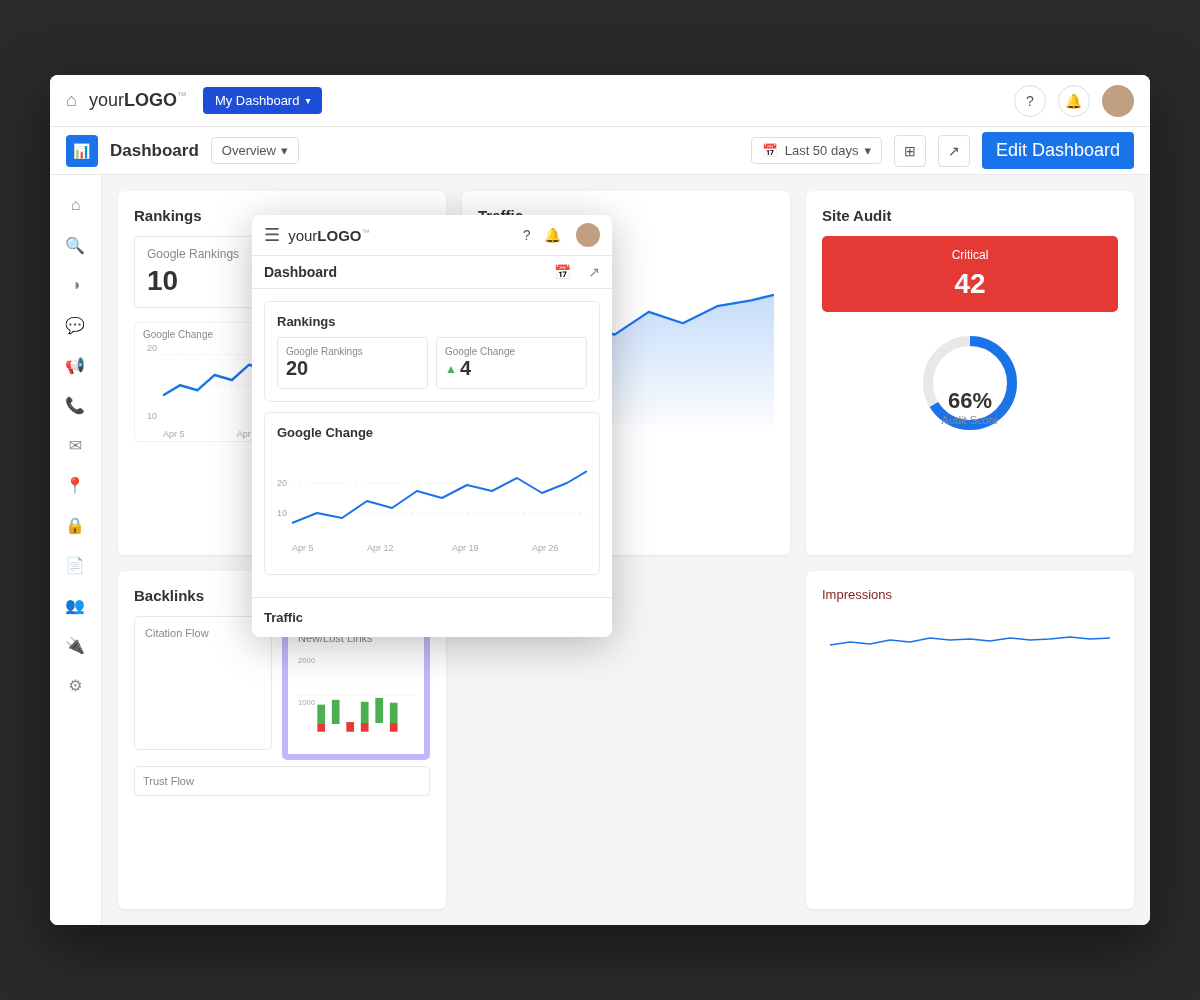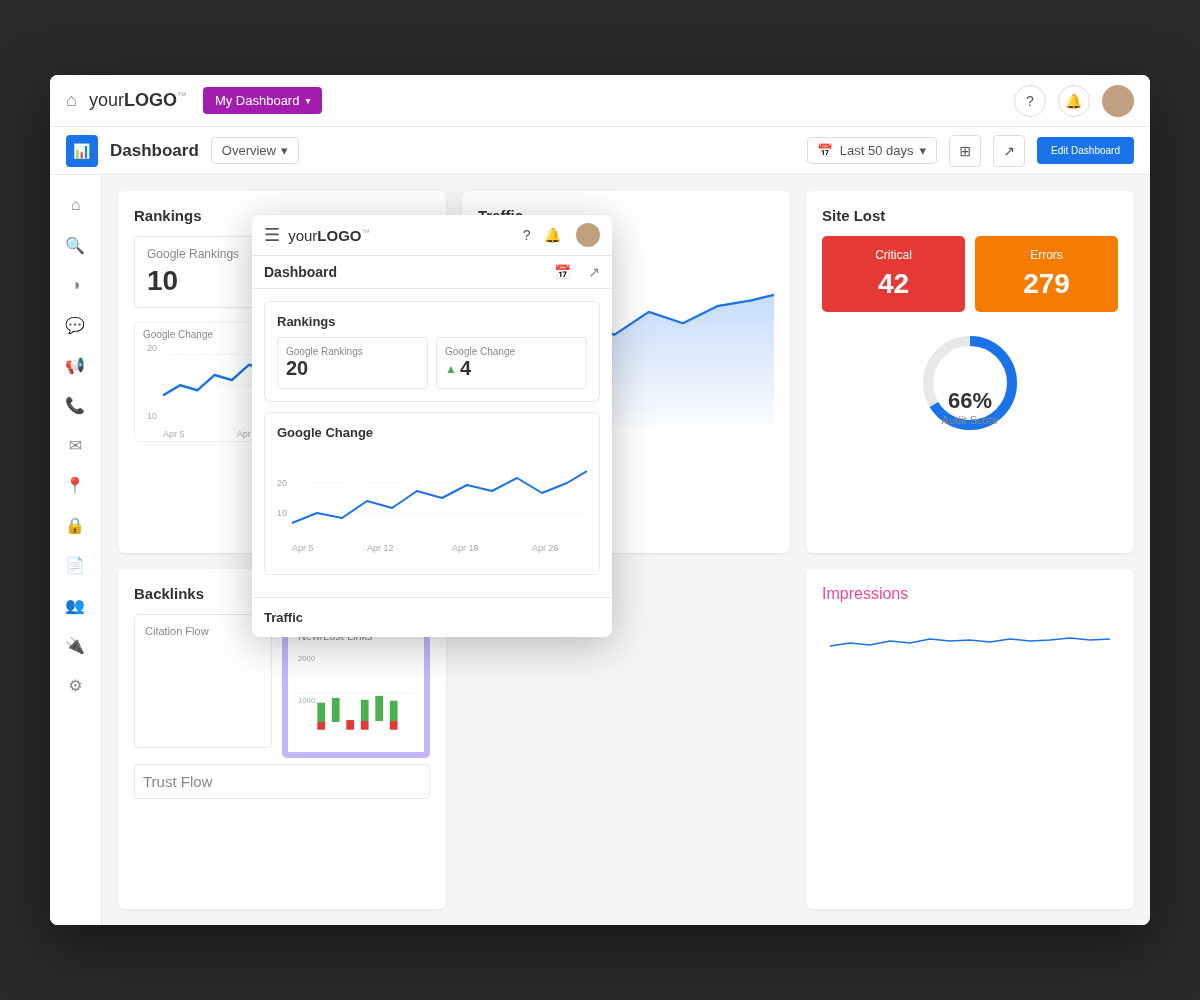--- a/index.html
+++ b/index.html
@@ -38,21 +38,21 @@
     }
     .logo-text {
       font-size: 18px;
       color: #333;
       font-weight: 300;
       margin-right: 4px;
     }
     .logo-bold { font-weight: 700; }
     .logo-sup { font-size: 10px; color: #aaa; vertical-align: super; }
     .dashboard-btn {
-      background: #a21caf;
+      background: #1d4ed8;
       color: #fff;
       border: none;
       border-radius: 4px;
       padding: 6px 12px;
       font-size: 13px;
       cursor: pointer;
       display: flex;
       align-items: center;
       gap: 6px;
     }
@@ -143,21 +143,21 @@
       cursor: pointer;
       color: #555;
       font-size: 14px;
     }
     .edit-dashboard-btn {
       background: #1a73e8;
       color: #fff;
       border: none;
       border-radius: 4px;
       padding: 8px 14px;
-      font-size: 10px;
+      font-size: 18px;
       font-weight: 500;
       cursor: pointer;
     }
 
     
     .main-layout {
       display: flex;
       background: #f5f5f5;
       min-height: 750px;
     }
@@ -312,20 +312,21 @@
 
     
     .audit-card {
       grid-column: 3;
       grid-row: 1;
     }
     .audit-metrics {
       display: flex;
       gap: 10px;
       margin-bottom: 16px;
+      flex-direction: column;
     }
     .audit-badge {
       flex: 1;
       border-radius: 5px;
       padding: 12px;
       color: #fff;
       text-align: center;
     }
     .audit-badge.critical { background: #e53935; }
     .audit-badge.errors { background: #f57c00; }
@@ -379,21 +380,21 @@
       padding: 10px;
     }
     .newlost-label { font-size: 11px; color: #888; margin-bottom: 6px; }
 
     
     .gsc-card {
       grid-column: 3;
       grid-row: 2;
     }
     .gsc-value { font-size: 28px; font-weight: 700; color: #333; }
-    .gsc-sub { font-size: 16px; color: #ec4899; margin-bottom: 8px; }
+    .gsc-sub { font-size: 13px; color: #7f1d1d; margin-bottom: 8px; }
 
     
     .mobile-overlay {
       position: absolute;
       top: 40px;
       left: 150px;
       width: 360px;
       background: #fff;
       border-radius: 8px;
       box-shadow: 0 8px 40px rgba(0,0,0,0.25);
@@ -565,29 +566,25 @@
               <stop offset="0%" stop-color="#1a73e8" stop-opacity="0.25"></stop>
               <stop offset="100%" stop-color="#1a73e8" stop-opacity="0.02"></stop>
             </linearGradient>
           </defs>
           <polygon points="0,100 30,80 60,70 90,50 120,60 150,40 180,50 210,35 240,30 260,25 260,140 0,140" fill="url(#trafficGrad)"></polygon>
           <polyline points="0,100 30,80 60,70 90,50 120,60 150,40 180,50 210,35 240,30 260,25" fill="none" stroke="#1a73e8" stroke-width="2" stroke-linejoin="round"></polyline>
         </svg>
       </div>
 
       <div class="card audit-card">
-        <div class="card-title">Site Lost</div>
+        <div class="card-title">Site Audit</div>
         <div class="audit-metrics">
           <div class="audit-badge critical">
             <div class="audit-badge-label">Critical</div>
             <div class="audit-badge-value">42</div>
-          </div>
-          <div class="audit-badge errors">
-            <div class="audit-badge-label">Errors</div>
-            <div class="audit-badge-value">279</div>
           </div>
         </div>
 
         <div class="donut-wrap">
           <div class="donut-container">
             <svg class="donut-svg" viewBox="0 0 110 110">
               <circle cx="55" cy="55" r="42" fill="none" stroke="#e8e8e8" stroke-width="10"></circle>
               <circle cx="55" cy="55" r="42" fill="none" stroke="#1a73e8" stroke-width="10" stroke-dasharray="175 89" stroke-dashoffset="0" transform="rotate(-90 55 55)"></circle>
             </svg>
             <div class="donut-center" style="position:absolute; display:flex; flex-direction:column; align-items:center;">
@@ -622,21 +619,21 @@
 
               <rect x="20" y="75" width="8" height="8" fill="#e53935"></rect>
               <rect x="50" y="73" width="8" height="10" fill="#e53935"></rect>
               <rect x="65" y="74" width="8" height="9" fill="#e53935"></rect>
               <rect x="95" y="74" width="8" height="9" fill="#e53935"></rect>
             </svg>
           </div>
         </div>
 
         <div style="border:1px solid #e8e8e8; border-radius:4px; padding:8px; margin-top:6px;">
-          <div style="font-size:15px; color:#888;">Trust Flow</div>
+          <div style="font-size:11px; color:#888;">Trust Flow</div>
         </div>
       </div>
 
       <div class="card gsc-card">
         <div class="gsc-sub">Impressions</div>
         <svg width="100%" height="50" viewBox="0 0 280 50">
           <polyline points="0,35 20,32 40,34 60,30 80,32 100,28 120,30 140,29 160,31 180,28 200,30 220,29 240,27 260,29 280,28" fill="none" stroke="#1a73e8" stroke-width="1.5" stroke-linejoin="round"></polyline>
         </svg>
       </div>
 

